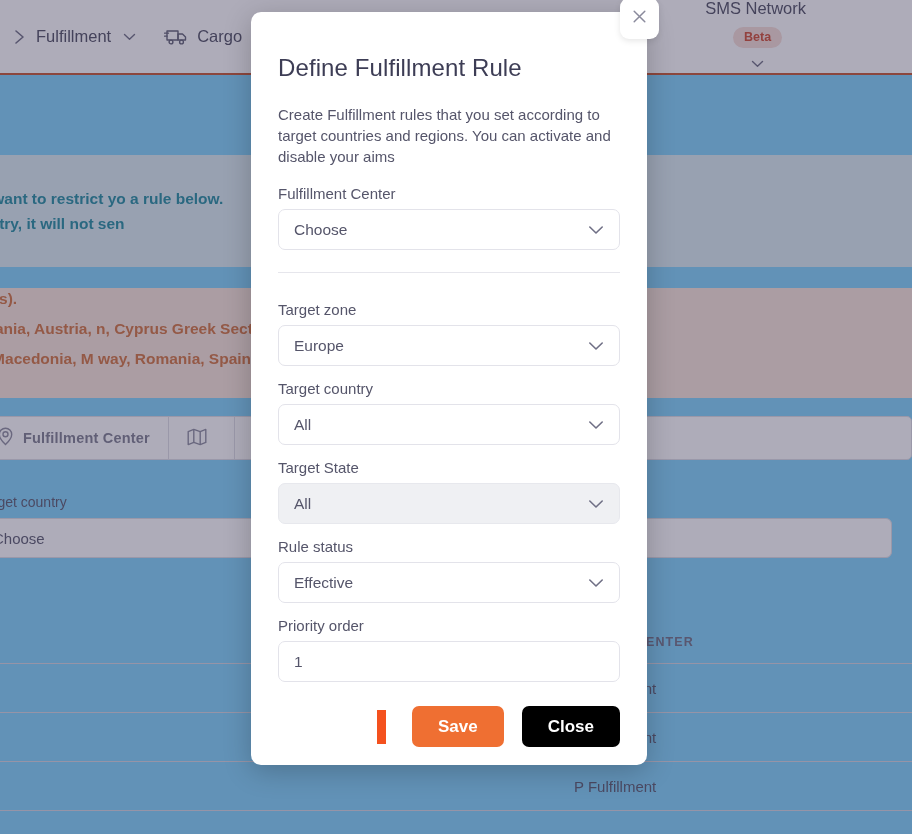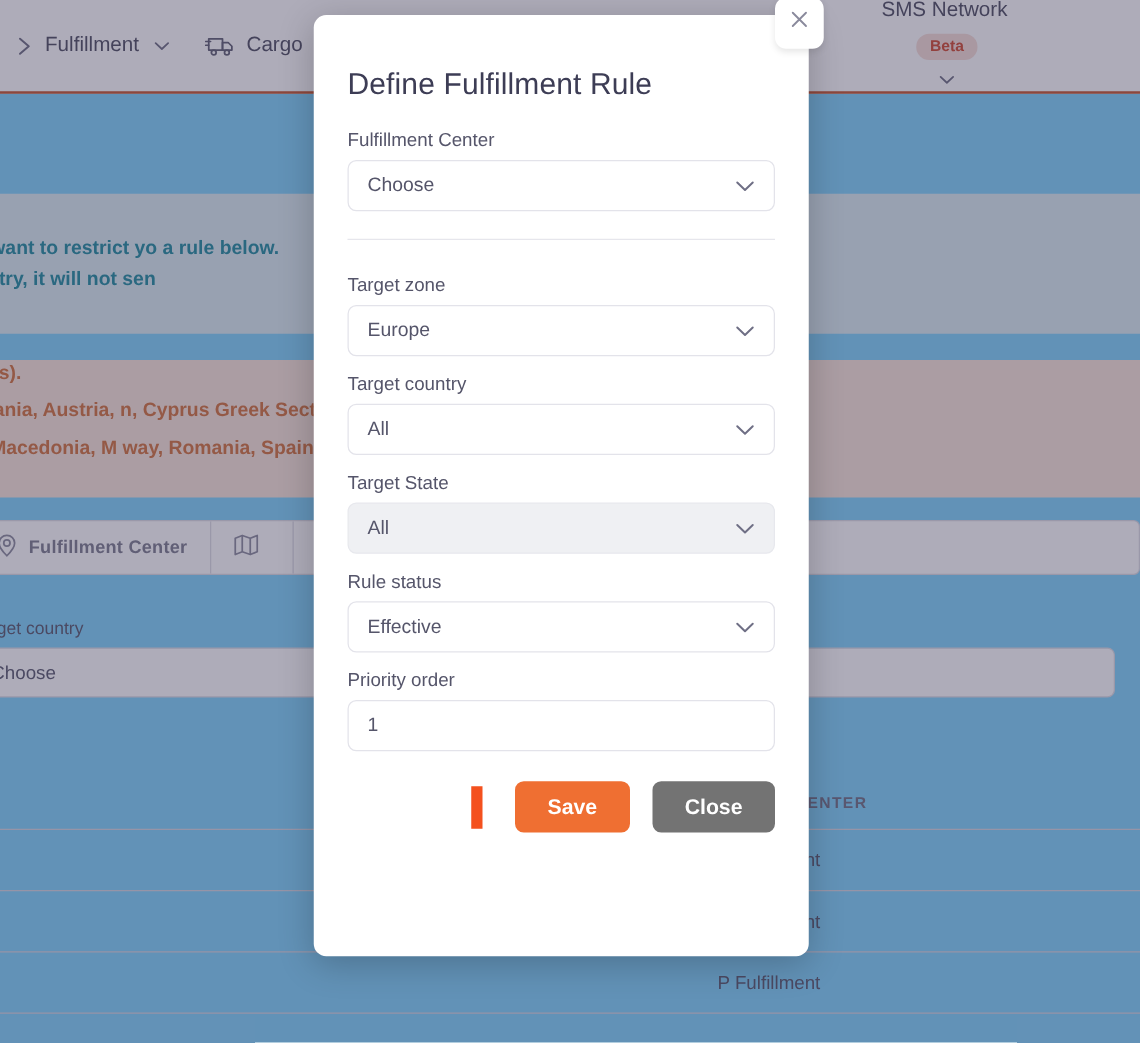--- a/index.html
+++ b/index.html
@@ -267,21 +267,21 @@
     border-radius: 7px;
     font-size: 17px;
     font-weight: bold;
     color: #ffffff;
     padding: 0 26px;
     height: 41px;
     cursor: pointer;
     font-family: "Liberation Sans", sans-serif;
   }
   .btn-save { background: #ef6f32; }
-  .btn-close { background: #737373; text-align: right; }
+  .btn-close { background: #000000; text-align: right; }
 
   
   .close-btn {
     position: absolute;
     left: 620px; top: -2px;
     width: 39px;
     height: 41px;
     background: #ffffff;
     border-radius: 9px;
     display: flex;
@@ -426,20 +426,21 @@
       </div>
     </div>
   </div>
 
   <div class="overlay"></div>
 
   <div class="modal">
 
     <h1 class="modal-title">Define Fulfillment Rule</h1>
 
+    <p class="modal-desc">Create Fulfillment rules that you set according to target countries and regions. You can activate and disable your aims</p>
 
     <div class="field">
       <span class="field-label">Fulfillment Center</span>
       <div class="control">
         <span>Choose</span>
         <span class="chev-d">
           <svg width="16" height="10" viewBox="0 0 16 10">
               <path d="M1.8 2 L8 8 L14.2 2" fill="none" stroke="#6f6f85" stroke-width="1.6" stroke-linecap="round" stroke-linejoin="round"></path>
             </svg>
         </span>

